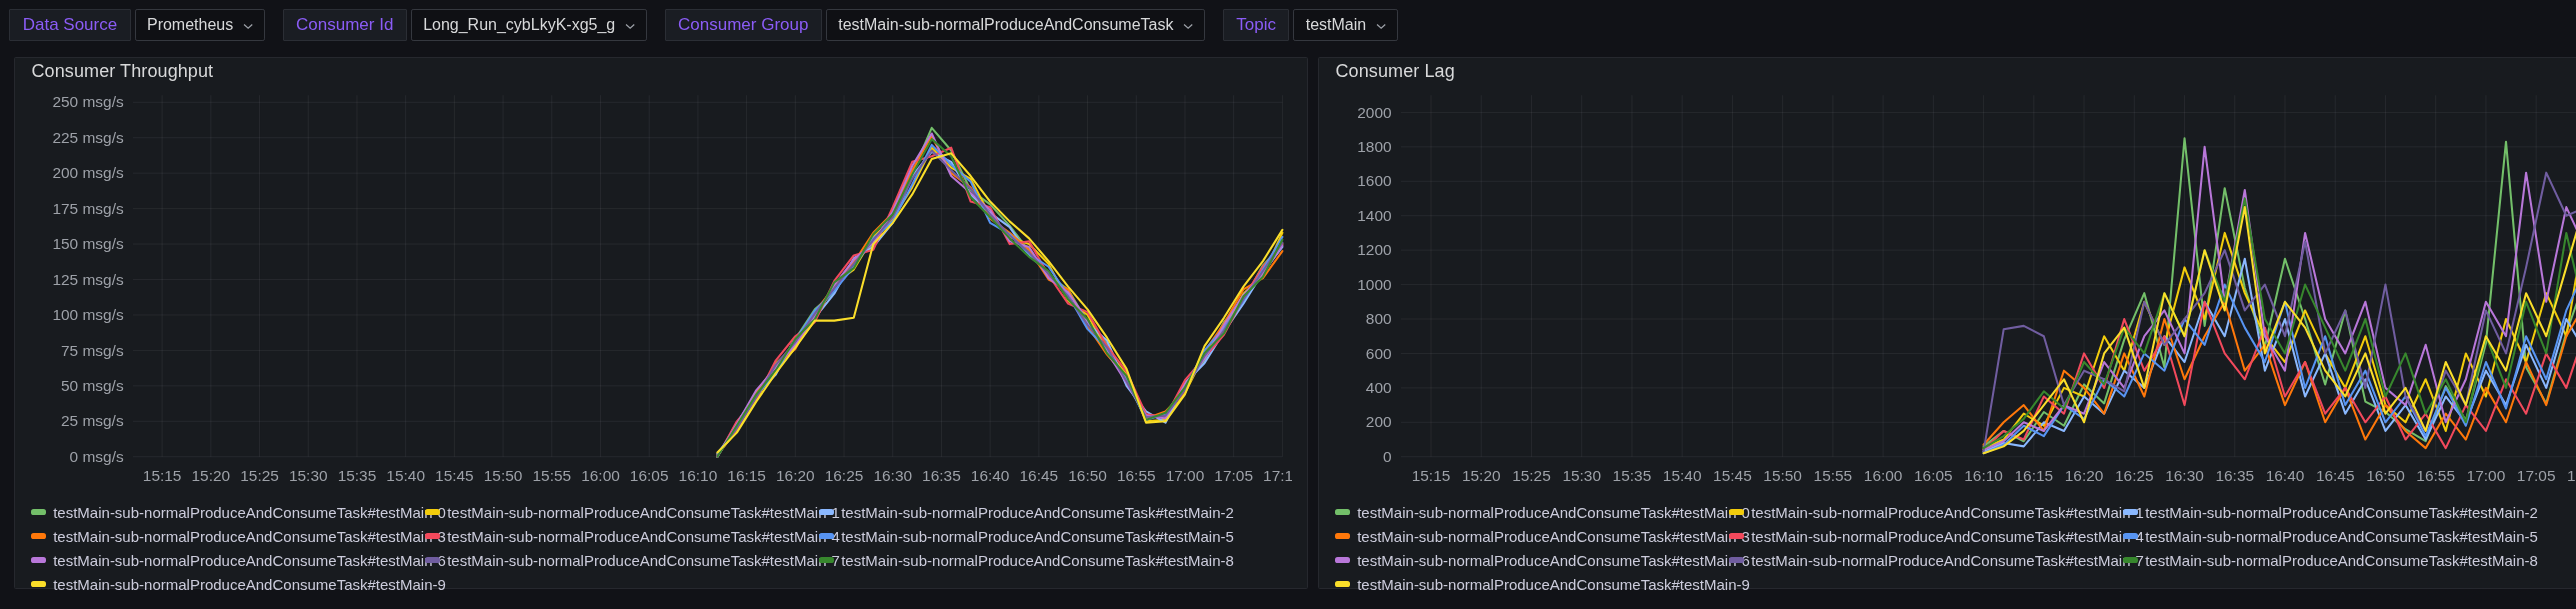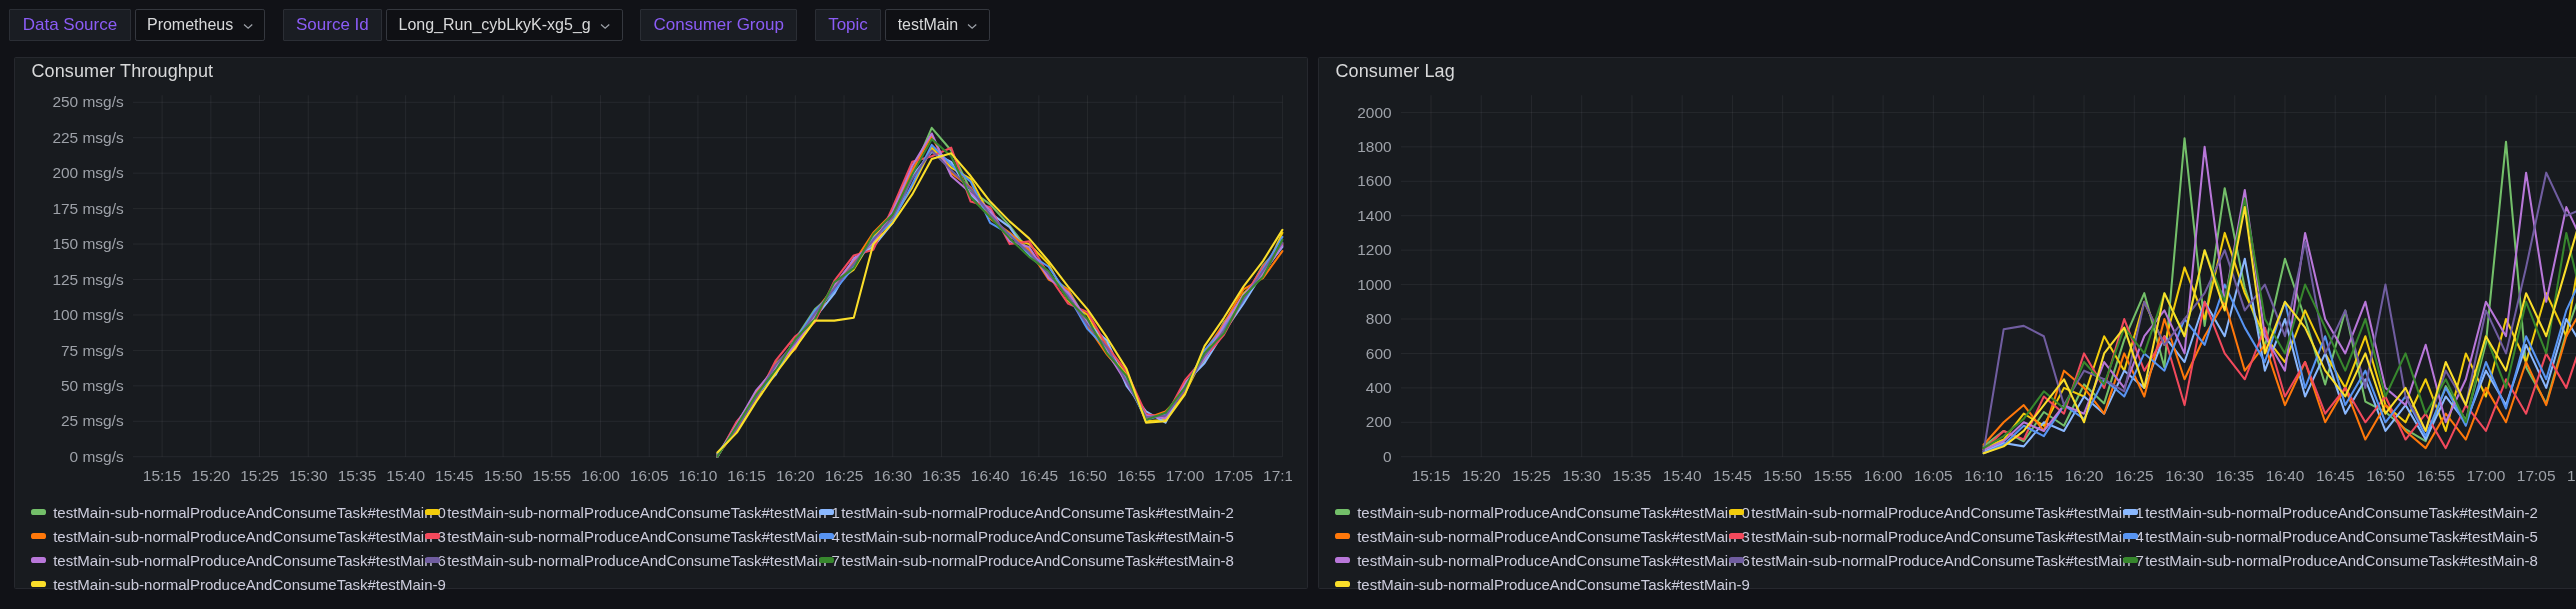--- a/index.html
+++ b/index.html
@@ -64,31 +64,37 @@
     <div class="var-label">Data Source</div>
     <button class="var-value">
       <span>Prometheus</span>
       <svg class="chev" width="10.3" height="6.7" viewBox="0 0 20 13">
           <polyline points="2,3 10,10 18,3" stroke="#9DA1A8" stroke-width="2.5" fill="none"></polyline>
         </svg>
     </button>
   </div>
 
   <div class="var-pair">
-    <div class="var-label">Source Id</div>
+    <div class="var-label">Consumer Id</div>
     <button class="var-value">
       <span>Long_Run_cybLkyK-xg5_g</span>
       <svg class="chev" width="10.3" height="6.7" viewBox="0 0 20 13">
           <polyline points="2,3 10,10 18,3" stroke="#9DA1A8" stroke-width="2.5" fill="none"></polyline>
         </svg>
     </button>
   </div>
 
   <div class="var-pair">
     <div class="var-label">Consumer Group</div>
+    <button class="var-value">
+      <span>testMain-sub-normalProduceAndConsumeTask</span>
+      <svg class="chev" width="10.3" height="6.7" viewBox="0 0 20 13">
+          <polyline points="2,3 10,10 18,3" stroke="#9DA1A8" stroke-width="2.5" fill="none"></polyline>
+        </svg>
+    </button>
   </div>
 
   <div class="var-pair">
     <div class="var-label">Topic</div>
     <button class="var-value">
       <span>testMain</span>
       <svg class="chev" width="10.3" height="6.7" viewBox="0 0 20 13">
           <polyline points="2,3 10,10 18,3" stroke="#9DA1A8" stroke-width="2.5" fill="none"></polyline>
         </svg>
     </button>

